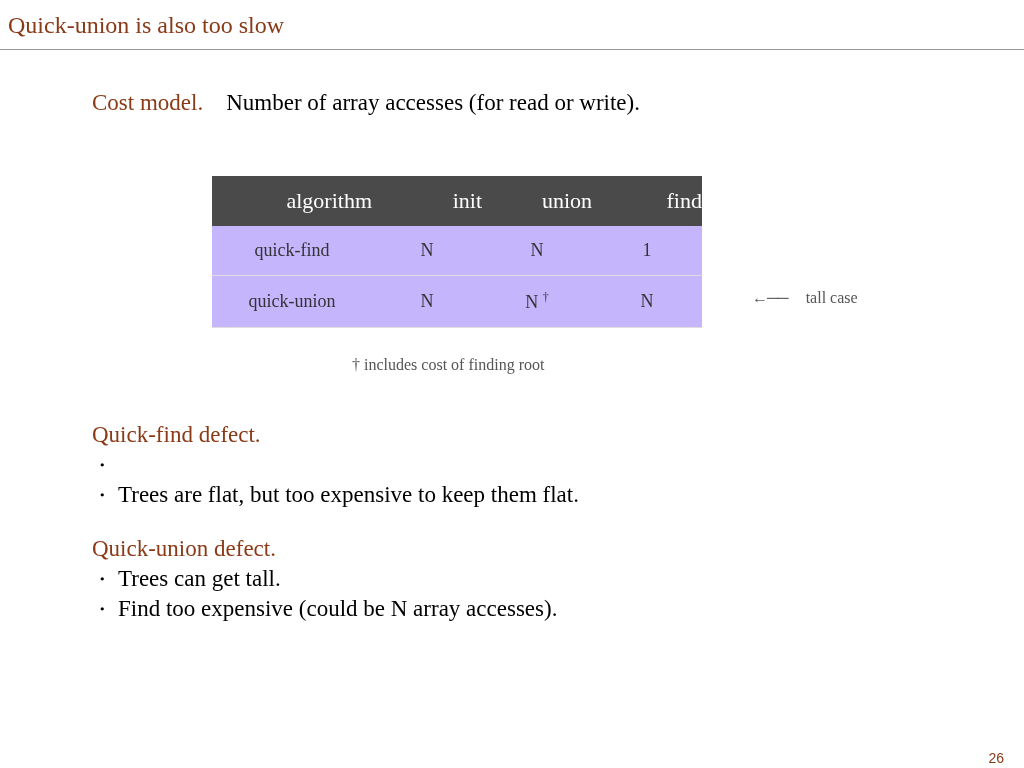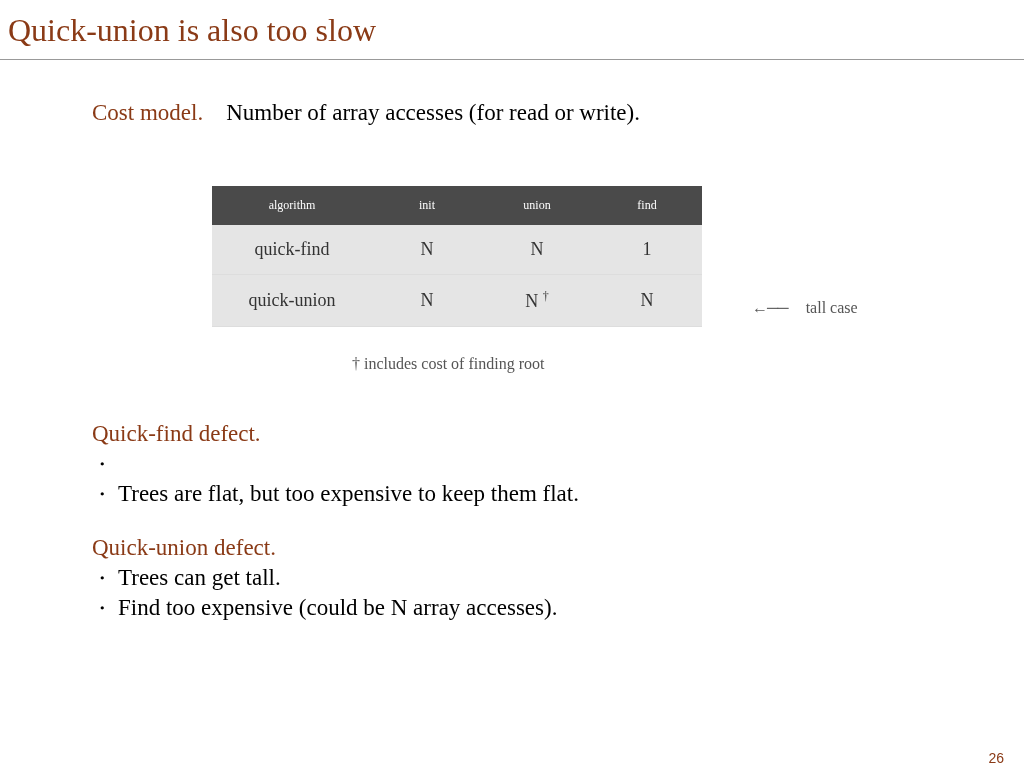--- a/index.html
+++ b/index.html
@@ -16,21 +16,21 @@
     width: 1024px;
     height: 768px;
     box-sizing: border-box;
   }
   .title-bar {
     border-bottom: 1px solid #999;
     padding: 12px 8px 10px 8px;
   }
   .title-text {
     color: #8a3a16;
-    font-size: 32px;
+    font-size: 24px;
   }
   .body {
     padding: 40px 60px 0 92px;
   }
   .cost-line {
     font-size: 23px;
   }
   .cost-line .label {
     color: #8a3a16;
   }
@@ -38,26 +38,26 @@
     margin: 60px 0 0 120px;
     position: relative;
   }
   table {
     border-collapse: collapse;
   }
   th {
     background: #4a4a4a;
     color: #ffffff;
     font-weight: normal;
-    font-size: 12px;
+    font-size: 22px;
     padding: 12px 0;
-    text-align: center;
+    text-align: right;
   }
   td {
-    background: #e5e5e5;
+    background: #c4b5fd;
     color: #333;
     font-size: 18px;
     padding: 14px 0;
     text-align: center;
     border-bottom: 1px solid #ddd;
   }
   .col-algo { width: 160px; }
   .col-init { width: 110px; }
   .col-union { width: 110px; }
   .col-find  { width: 110px; }

